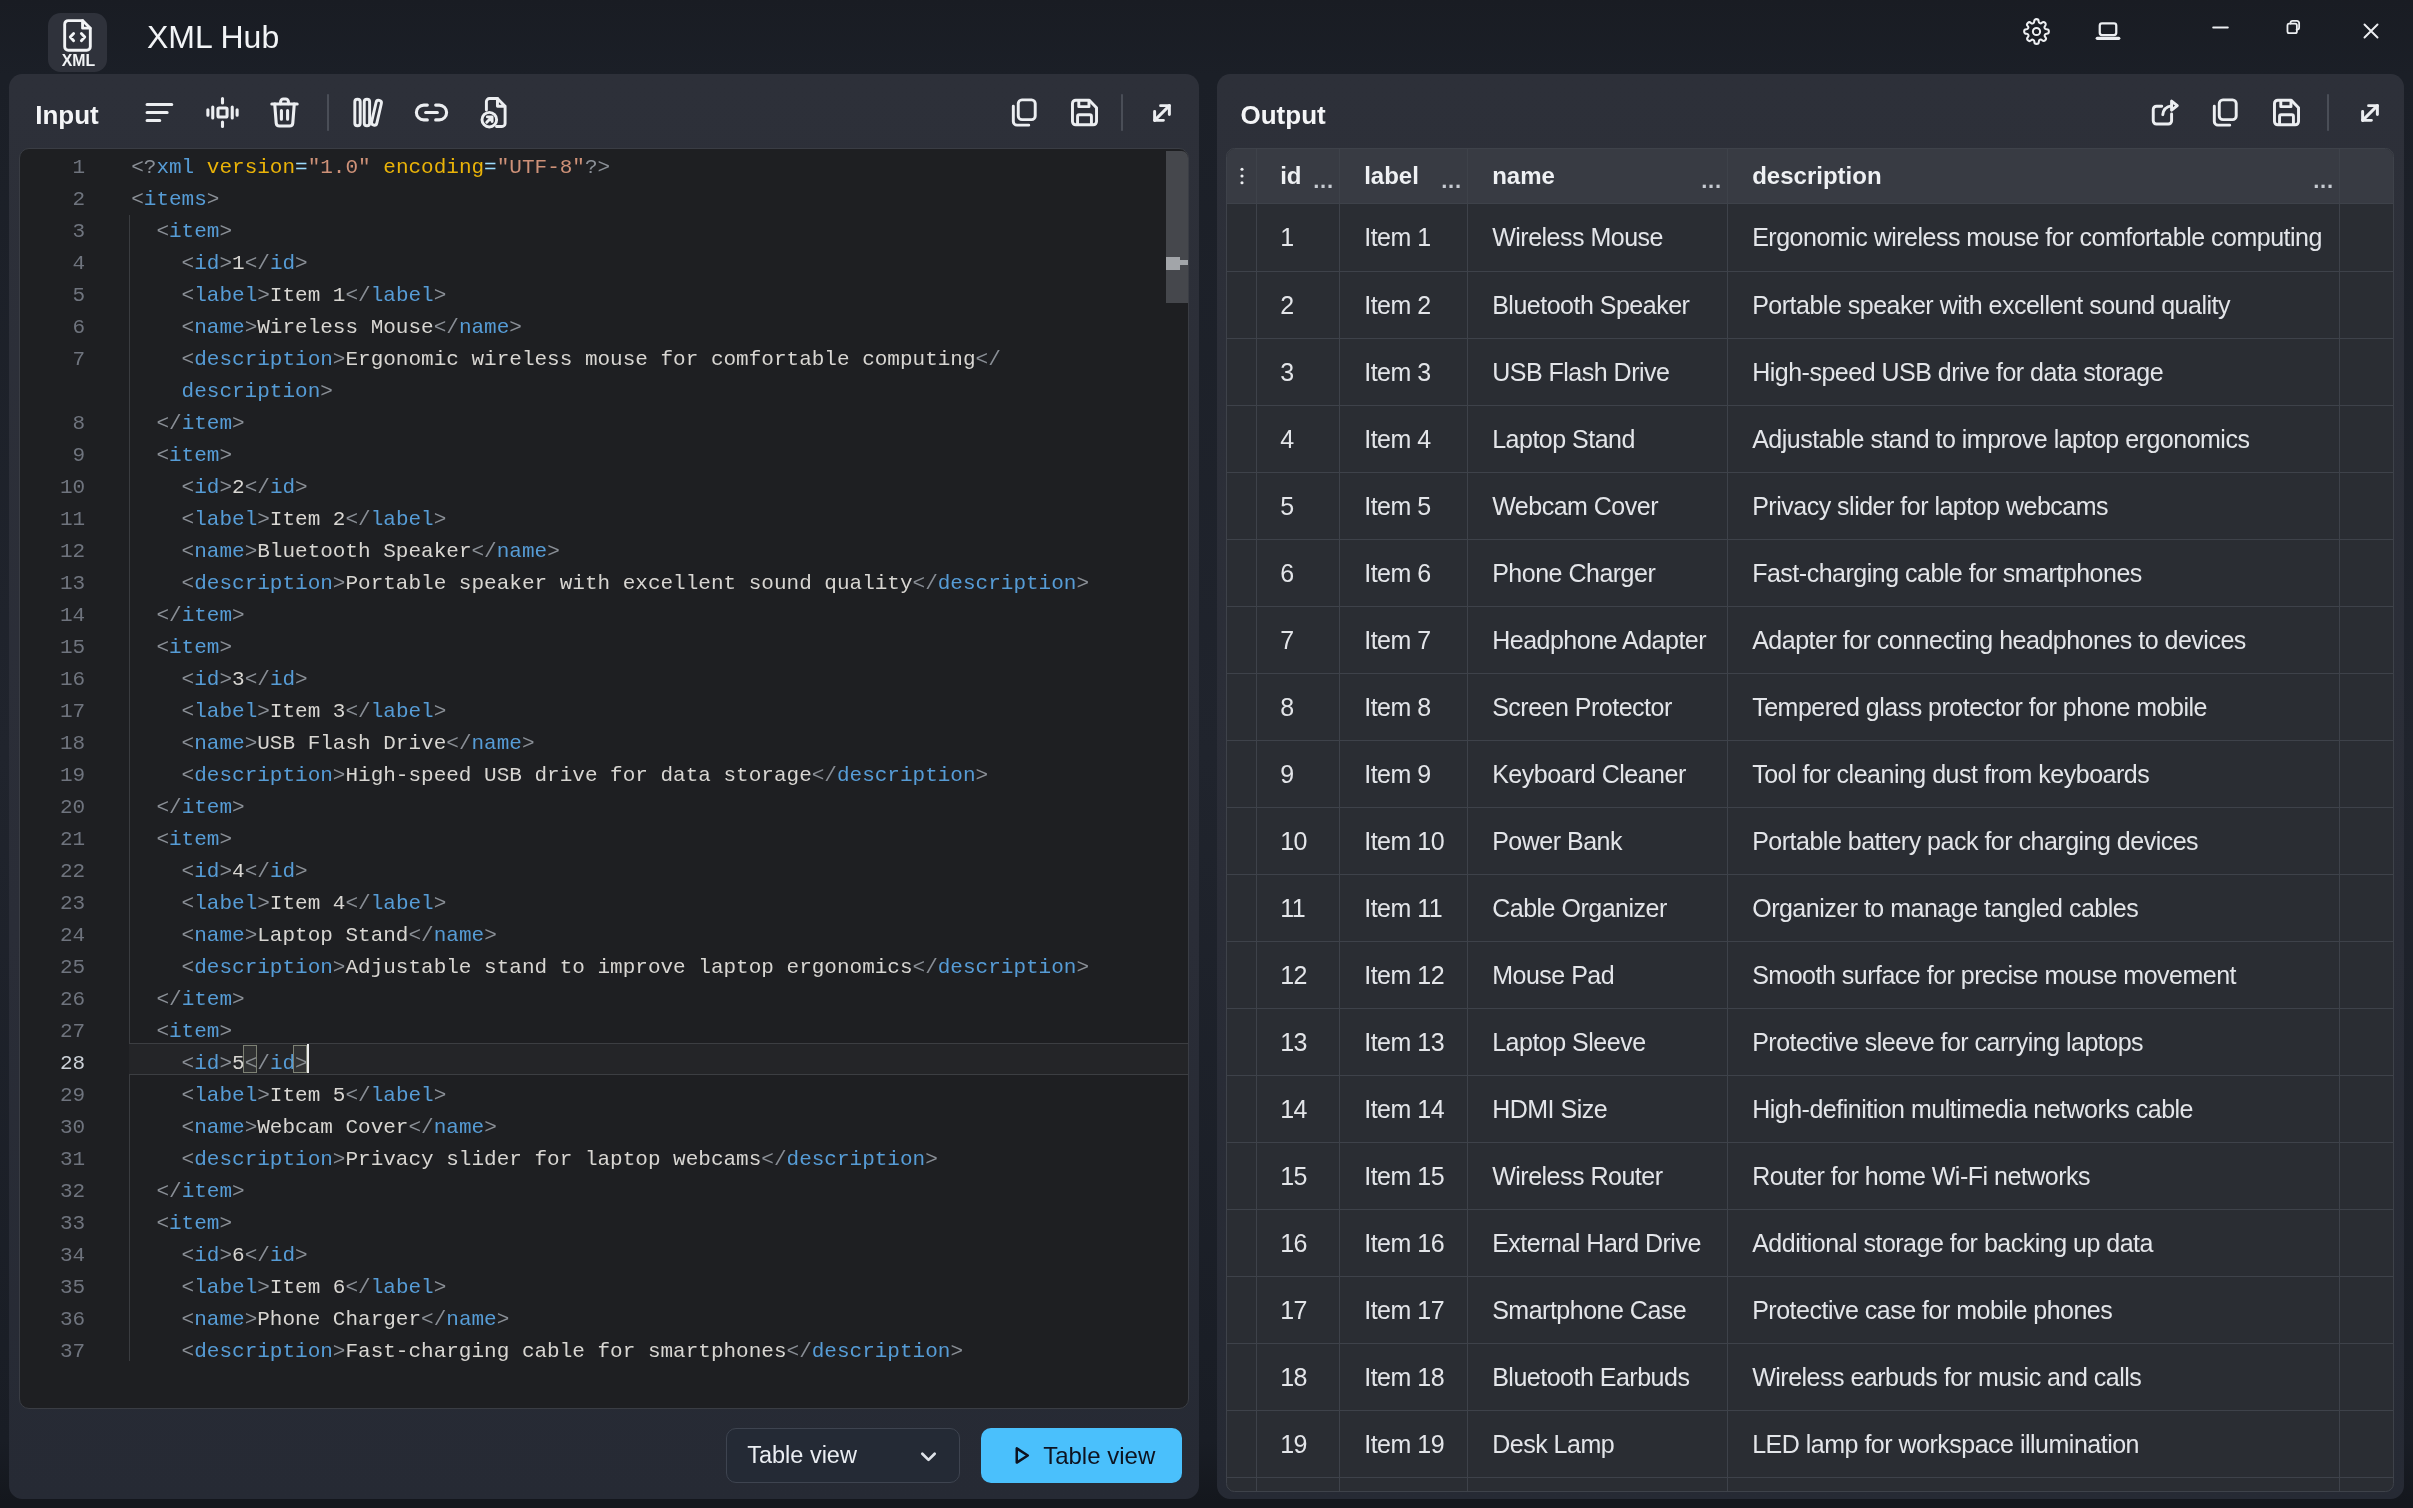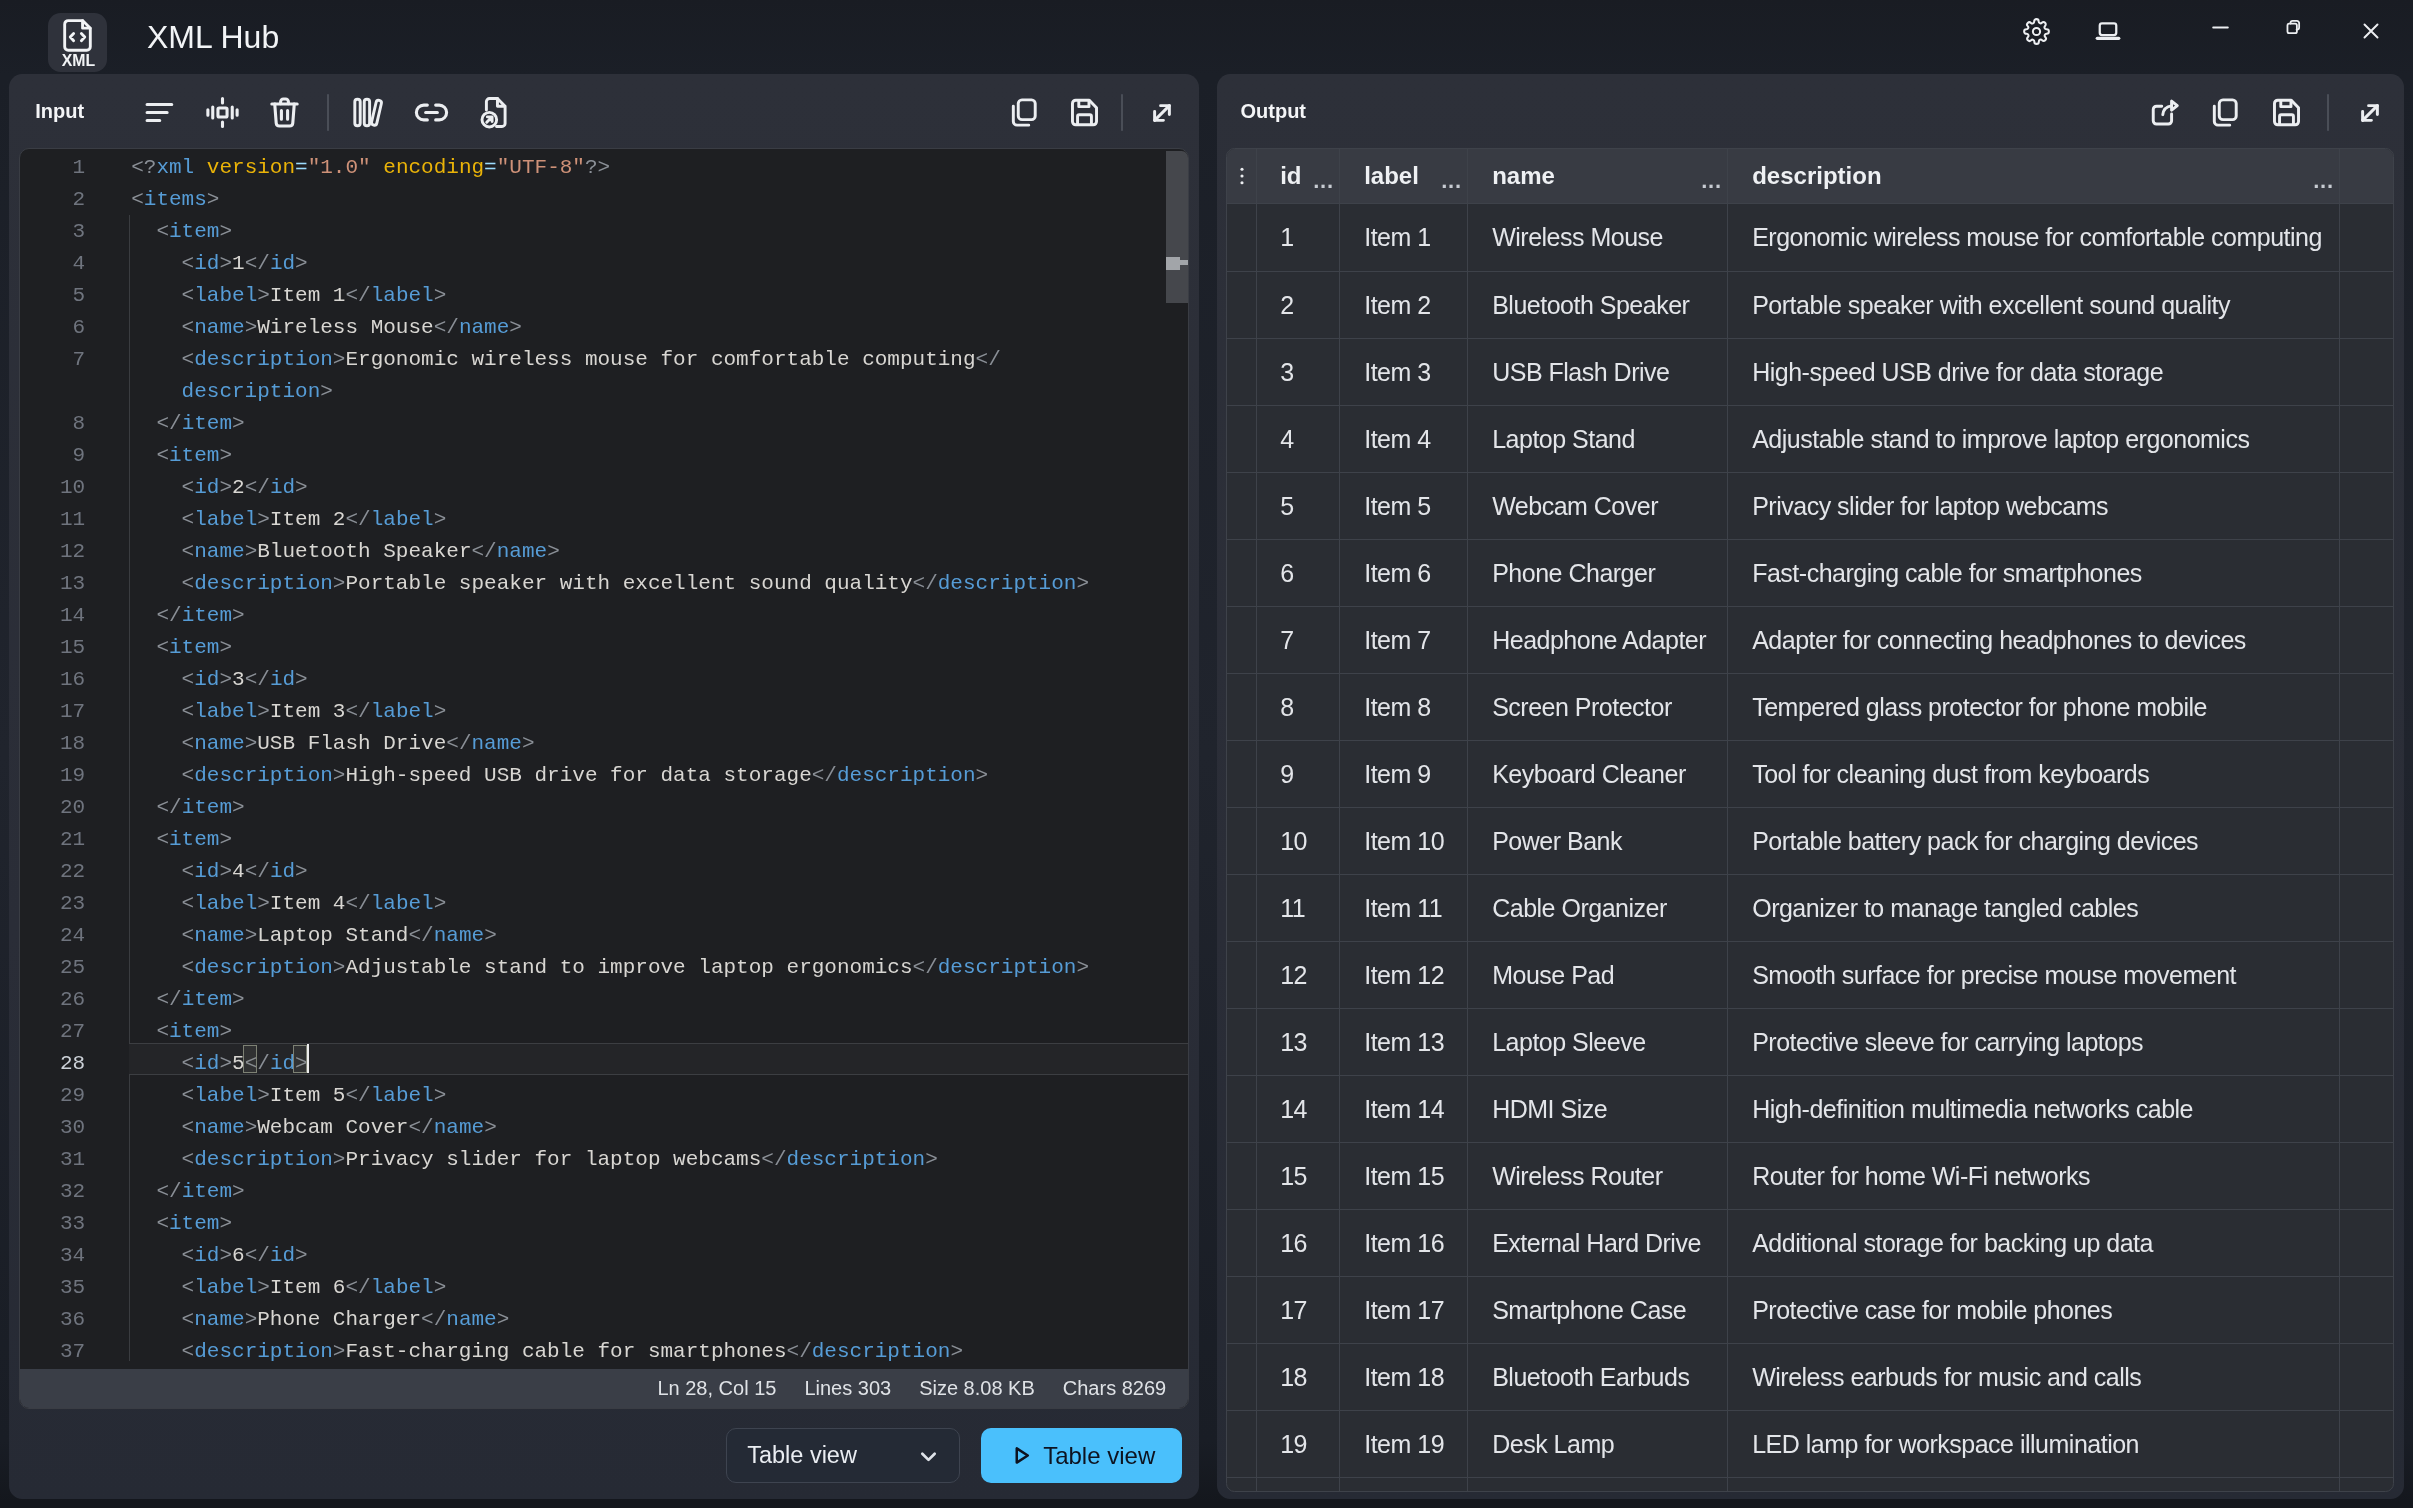--- a/index.html
+++ b/index.html
@@ -1,20 +1,20 @@
 <!DOCTYPE html>
 <html style="font-size:13.4px"><head><meta charset="utf-8"><style>
 * { margin:0; padding:0; box-sizing:border-box; }
 html,body { width:2413px; height:1508px; background:linear-gradient(180deg,#191c23 0px,#1b1f27 75px,#20242d 754px,#191d25 1441px,#14171d 1502px); overflow:hidden;
   font-family:"Liberation Sans", sans-serif; transform:translateZ(0); }
 .abs { position:absolute; }
 .ic { position:absolute; }
 .vdiv { position:absolute; width:1.7px; background:#4a4e57; border-radius:0.8px; }
 .panel { position:absolute; background:linear-gradient(180deg,#2d3039 0%,#2a2d37 60%,#262a34 100%); border-radius:13.4px; }
-.ptitle { position:absolute; color:#f4f5f7; font-size:20px; font-weight:700; }
+.ptitle { position:absolute; color:#f4f5f7; font-size:26px; font-weight:700; }
 
 #edcard { position:absolute; left:10px; top:74px; width:1170px; height:1261px;
   border:1.7px solid #3a3d44; border-radius:10px; background:#1e1f22; overflow:hidden; }
 #edbody { position:absolute; left:0; top:0; width:100%; height:1220px; overflow:hidden; }
 pre { font-family:"Liberation Mono", monospace; font-size:21px; line-height:32px; }
 #gut { position:absolute; left:0; top:2.5px; width:65px; text-align:right; color:#6f747e; }
 #gut b.cur { color:#ccd1d8; font-weight:400; }
 #code { position:absolute; left:111px; top:2.5px; color:#d8d6d2; }
 #code i { font-style:normal; }
 i.g { color:#8a8f96; } i.t { color:#569cd6; } i.a { color:#eab308; }
@@ -212,26 +212,20 @@
     <i class="g">&lt;</i><i class="t">description</i><i class="g">&gt;</i><i class="w">Fast-charging cable for smartphones</i><i class="g">&lt;/</i><i class="t">description</i><i class="g">&gt;</i>
   <i class="g">&lt;/</i><i class="t">item</i><i class="g">&gt;</i>
   </pre>
       <div class="bbox" style="left:223px"></div>
       <div class="bbox" style="left:273px"></div>
       <div id="cursor"></div>
       <div id="sthumb"></div>
         <div id="smark"></div>
         <div id="smark2"></div>
     </div>
-    <div id="sbar">
-        <span>Ln 28, Col 15</span>
-        <span>Lines 303</span>
-        <span>Size 8.08 KB</span>
-        <span>Chars 8269</span>
-      </div>
   </div>
   <div id="dd">Table view<svg class="ic" style="left:188px;top:14.2px;width:27px;height:27px" viewBox="0 0 24 24" fill="none" stroke="#dfe3e9" stroke-width="2.4" stroke-linecap="round" stroke-linejoin="round">
         <path d="M6.5 9.5l5.5 5.5 5.5-5.5"></path>
       </svg></div>
   <div id="runbtn"><svg style="width:25px;height:25px" viewBox="0 0 24 24" fill="none" stroke="#0d1320" stroke-width="2.4" stroke-linejoin="round" stroke-linecap="round">
         <path d="M8.4 5.2v13.6L19 12z"></path>
       </svg>Table view</div>
 </div>
 
 <div class="panel" style="left:1217px;top:74px;width:1187px;height:1425px">

